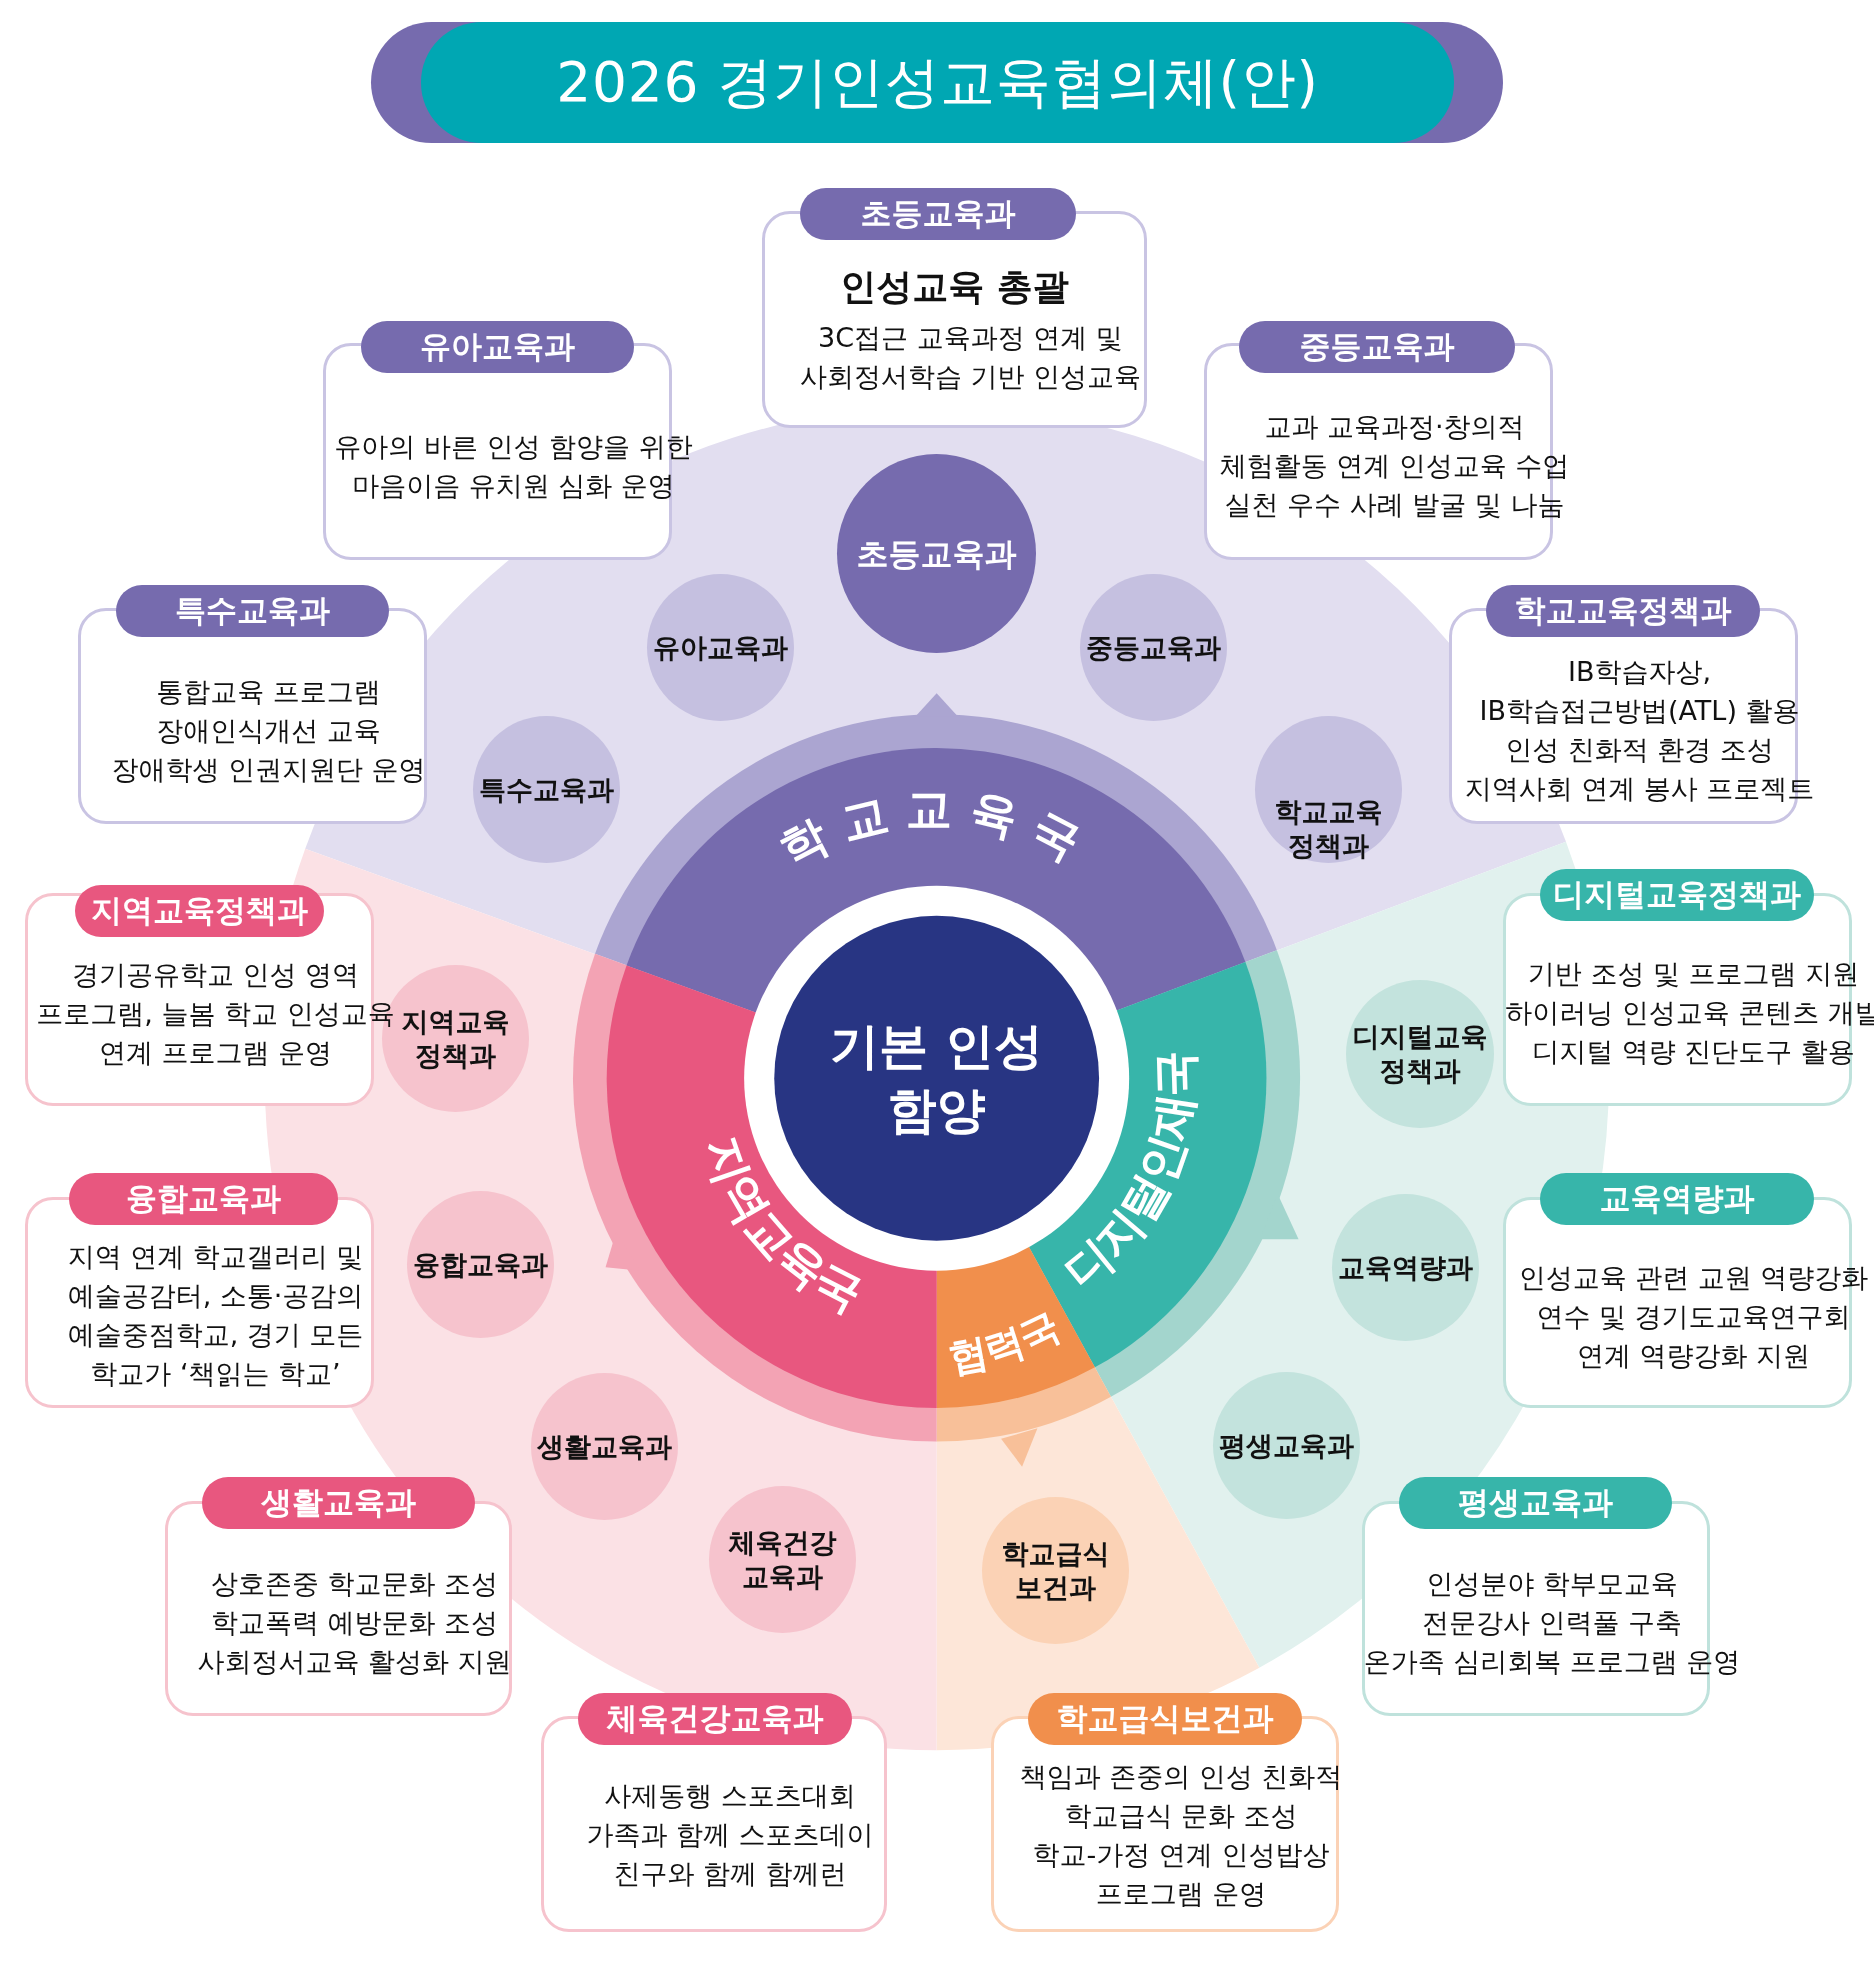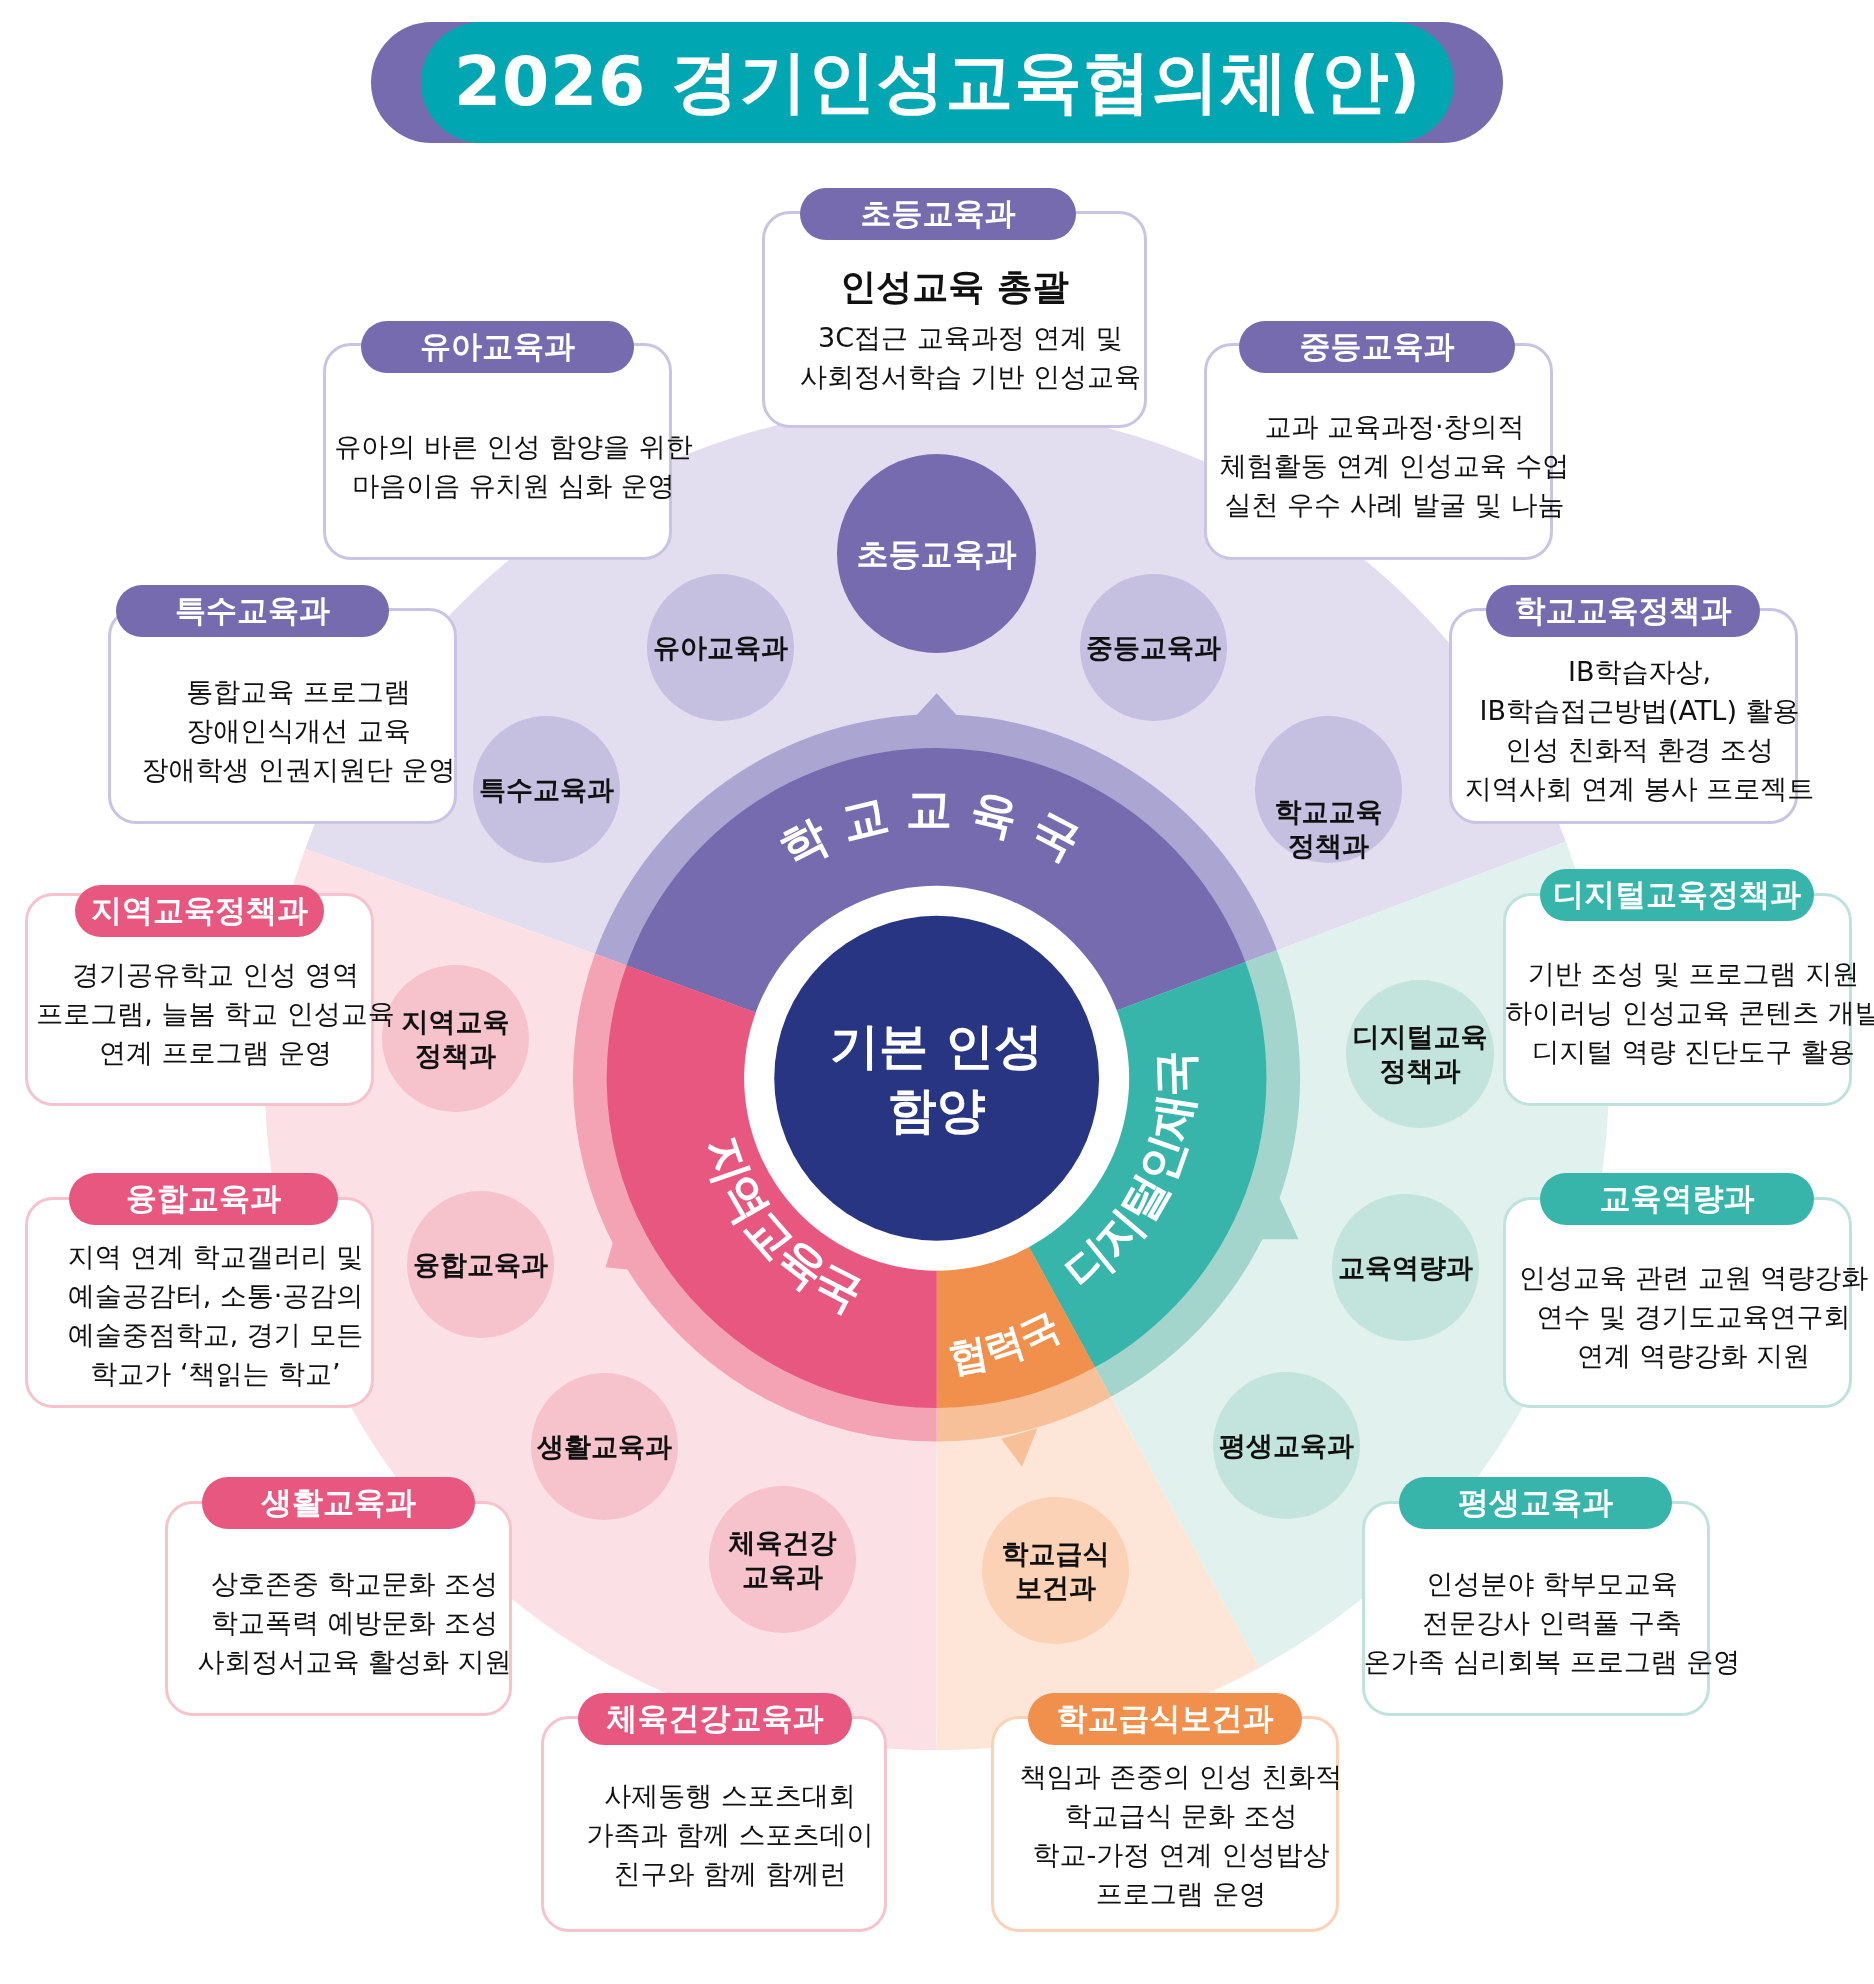--- a/index.html
+++ b/index.html
@@ -6,21 +6,21 @@
   body { width: 1874px; height: 1985px; position: relative; overflow: hidden;
          font-family: "DejaVu Sans", "Liberation Sans", sans-serif; color: #111; }
   #wheel-svg { position: absolute; left: 0; top: 0; width: 1874px; height: 1985px; }
 
   .title-wrap { position: absolute; left: 371px; top: 22px; width: 1132px; height: 121px; }
   .title-back { position: absolute; left: 0; top: 0; width: 100%; height: 100%;
                 background: #766bae; border-radius: 61px; }
   .title-front { position: absolute; left: 50px; top: 0; width: 1033px; height: 121px;
                  background: #00a7b3; border-radius: 61px / 60px;
                  display: flex; align-items: center; justify-content: center; }
-  .title-text { color: #fff; font-weight: bold; font-size: 68px; letter-spacing: 0.7px; white-space: nowrap; }
+  .title-text { color: #fff; font-weight: normal; font-size: 55px; letter-spacing: 0.7px; white-space: nowrap; }
 
   .card { position: absolute; background: #fff; border: 3.5px solid; border-radius: 28px;
           box-sizing: border-box; display: flex; flex-direction: column;
           align-items: center; justify-content: center; text-align: center; }
   .card.purple { border-color: #c9c4e3; }
   .card.pink   { border-color: #f6c3cd; }
   .card.teal   { border-color: #bfe2dc; }
   .card.orange { border-color: #fbd2b6; }
   .card .lines { display: flex; flex-direction: column; align-items: center; padding-left: 32px; }
   .card .line { font-size: 27px; line-height: 39px; color: #111; white-space: nowrap; }
@@ -186,21 +186,21 @@
 
 <div class="card purple" style="left:1204px;top:343px;width:349px;height:217px;padding-top:28px;">
   <div class="lines">
     <span class="line">교과 교육과정·창의적</span>
     <span class="line">체험활동 연계 인성교육 수업</span>
     <span class="line">실천 우수 사례 발굴 및 나눔</span>
   </div>
 </div>
 <div class="pill purple" style="left:1239px;top:321px;width:276px;">중등교육과</div>
 
-<div class="card purple" style="left:78px;top:608px;width:349px;height:216px;padding-top:28px;margin-left:30px;">
+<div class="card purple" style="left:78px;top:608px;width:349px;height:216px;padding-top:28px;">
   <div class="lines">
     <span class="line">통합교육 프로그램</span>
     <span class="line">장애인식개선 교육</span>
     <span class="line">장애학생 인권지원단 운영</span>
   </div>
 </div>
 <div class="pill purple" style="left:116px;top:585px;width:273px;">특수교육과</div>
 
 <div class="card purple" style="left:1449px;top:608px;width:349px;height:216px;padding-top:28px;">
   <div class="lines">

